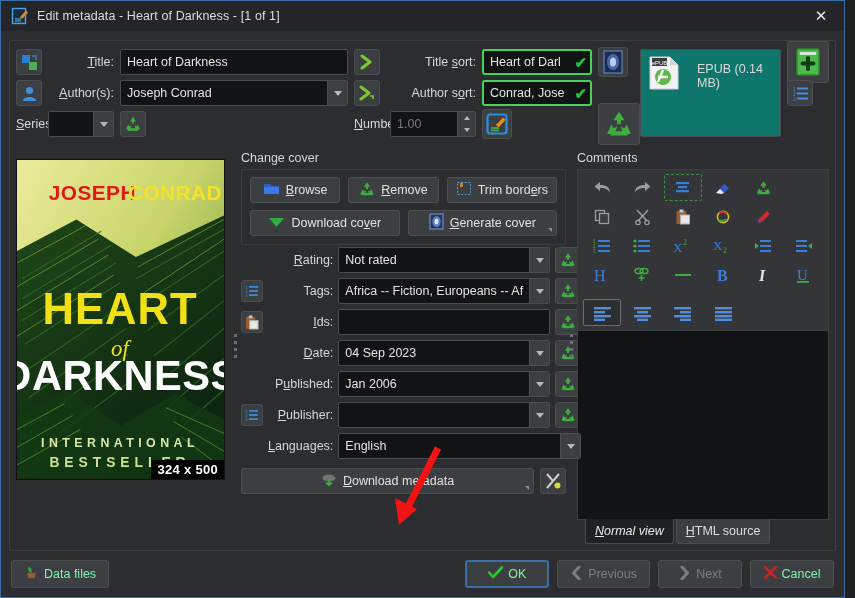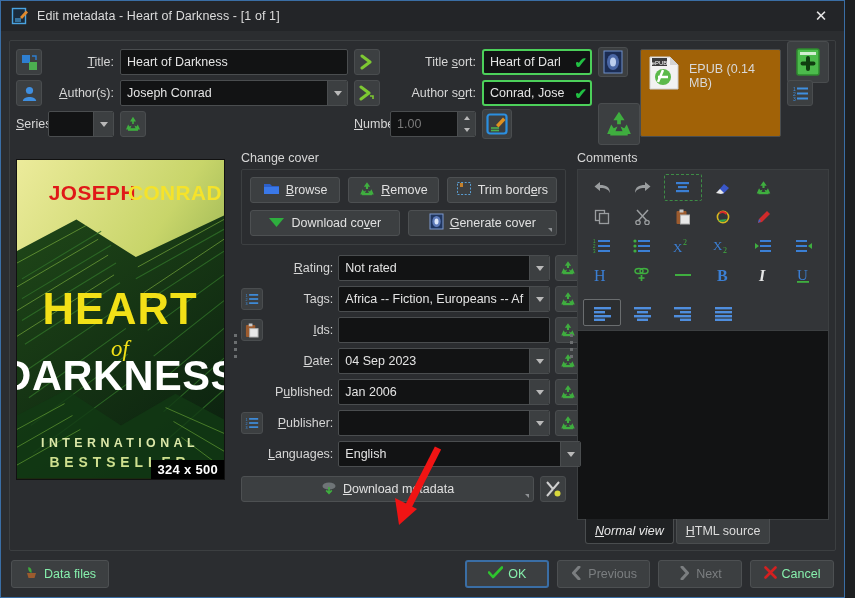--- a/index.html
+++ b/index.html
@@ -99,24 +99,24 @@
   .spin {
     position: absolute; right: 0; top: 0; bottom: 0; width: 18px;
     background: #3c3f41; border-left: 1px solid #4a4d4f;
     display: flex; flex-direction: column;
   }
   .spin div { flex: 1; display: flex; align-items: center; justify-content: center; }
   .spin .up { width:0;height:0;border-left:3.5px solid transparent;border-right:3.5px solid transparent;border-bottom:4px solid #b9b9b9; }
   .spin .dn { width:0;height:0;border-left:3.5px solid transparent;border-right:3.5px solid transparent;border-top:4px solid #b9b9b9; }
   .field.spinner { padding-right: 22px; position: relative; }
   .formats-box {
-    background: #a16207; border: 1px solid #4a4d4f; border-radius: 2px;
+    background: #0f766e; border: 1px solid #4a4d4f; border-radius: 2px;
     grid-row: 1 / span 3; grid-column: 8;
     height: 88px; align-self: start;
-    padding: 6px 8px; display: flex; align-items: flex-start; gap: 10px;
+    padding: 6px 8px; display: flex; align-items: flex-start; gap: 18px;
   }
   .fmt-label { color: #d8d8d8; font-size: 12.5px; margin-top: 6px; }
   .big-btn {
     width: 42px; height: 42px; background: #3c3f41;
     border: 1px solid #4a4d4f; border-radius: 3px;
     display: flex; align-items: center; justify-content: center;
   }
   .sq-btn {
     width: 30px; height: 30px; background: #3c3f41;
     border: 1px solid #4a4d4f; border-radius: 3px;
@@ -143,21 +143,21 @@
     display: flex; align-items: center; justify-content: center;
   }
   .splitter .dots { display: flex; flex-direction: column; gap: 4px; }
   .splitter .dots span {
     width: 3px; height: 3px; background: #6b6e70; display: block;
   }
   .col-mid { flex: 1; min-width: 0; display: flex; flex-direction: column; padding-top: 4px; }
   .col-right { width: 252px; flex: none; display: flex; flex-direction: column; padding-top: 4px; }
 
   
-  .group { margin-bottom: 10px; }
+  .group { margin-bottom: 2px; }
   .group-title { color: #d6d6d6; font-size: 12.5px; margin-bottom: 4px; }
   .group-body {
     border: 1px solid #3c3f41; border-radius: 2px;
     padding: 7px 8px 8px 8px;
   }
   .btn {
     height: 26px; background: #3c3f41;
     border: 1px solid #4d5052; border-radius: 3px;
     color: #e0e0e0; font-size: 12.5px;
     display: flex; align-items: center; justify-content: center; gap: 6px;

